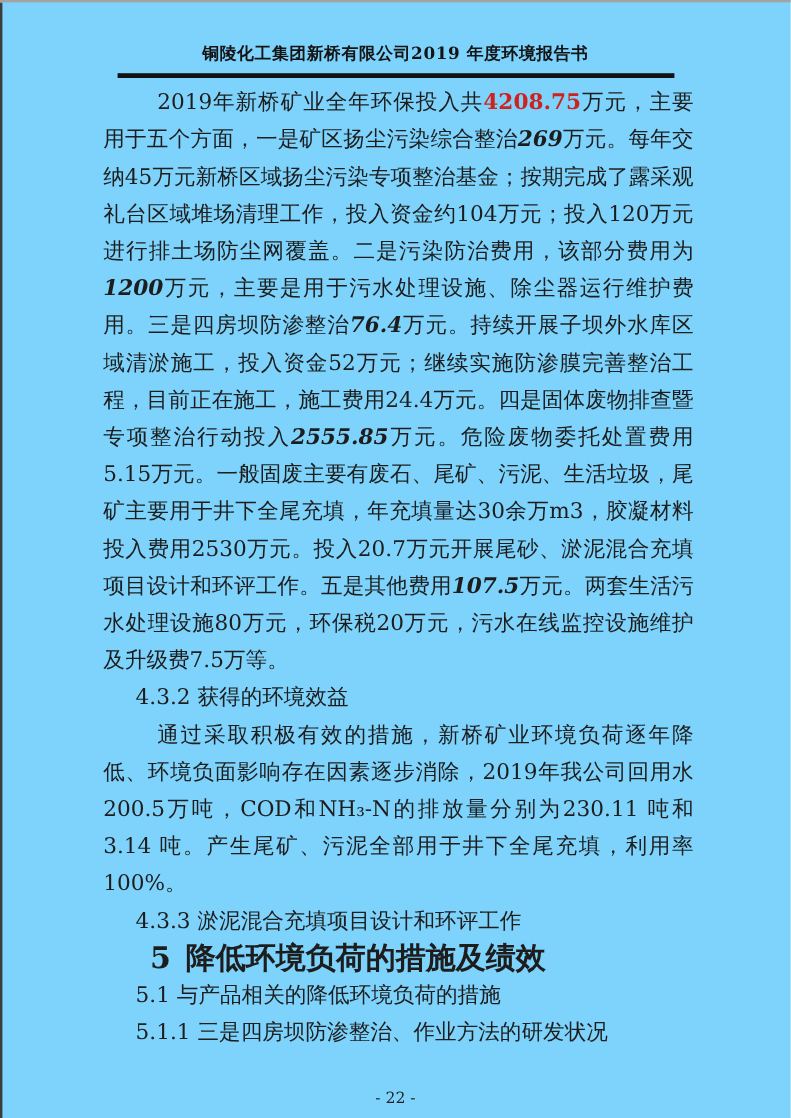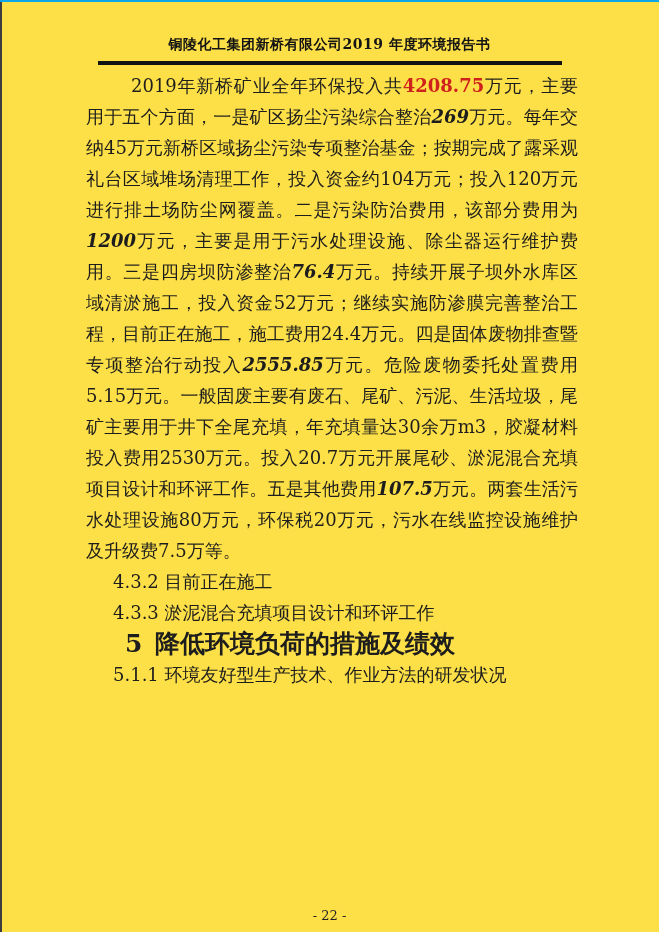--- a/index.html
+++ b/index.html
@@ -1,24 +1,24 @@
 <!DOCTYPE html>
 <html><head>
 <meta charset="utf-8">
 <style>
   html, body { margin: 0; padding: 0; background: #ffffff; }
   .page {
     position: relative;
     width: 659px;
     height: 932px;
-    background: #fde047;
+    background: #7dd3fc;
     overflow: hidden;
     font-family: "DejaVu Serif", "Liberation Serif", serif;
     color: #1d1d1d;
-    border-top: 2px solid #0ea5e9;
+    border-top: 2px solid #a3a3a3;
     box-sizing: border-box;
   }
   .edge-line {
     position: absolute;
     left: 0; top: 0;
     width: 2px; height: 100%;
     background: #3c3c3c;
   }
   .header-title {
     padding-top: 34px;
@@ -63,20 +63,22 @@
 
 <div class="page" data-name="document-page">
   <div class="edge-line" data-name="scan-edge-line"></div>
 
   <div class="header-title" data-name="report-header-title">铜陵化工集团新桥有限公司2019 年度环境报告书</div>
 
   <div class="header-rule" data-name="header-divider-rule"></div>
 
   <div class="content" data-name="document-body">
       <p class="para body" data-name="para-env-investment"><span data-name="text-run">2019年新桥矿业全年环保投入共</span><span data-name="highlighted-value" class="seg-red-bold" style="color: rgb(207, 34, 28);">4208.75</span><span data-name="text-run">万元，主要用于五个方面，一是矿区扬尘污染综合整治</span><span data-name="highlighted-value" class="seg-bold">269</span><span data-name="text-run">万元。每年交纳45万元新桥区域扬尘污染专项整治基金；按期完成了露采观礼台区域堆场清理工作，投入资金约104万元；投入120万元进行排土场防尘网覆盖。二是污染防治费用，该部分费用为</span><span data-name="highlighted-value" class="seg-bold">1200</span><span data-name="text-run">万元，主要是用于污水处理设施、除尘器运行维护费用。三是四房坝防渗整治</span><span data-name="highlighted-value" class="seg-bold">76.4</span><span data-name="text-run">万元。持续开展子坝外水库区域清淤施工，投入资金52万元；继续实施防渗膜完善整治工程，目前正在施工，施工费用24.4万元。四是固体废物排查暨专项整治行动投入</span><span data-name="highlighted-value" class="seg-bold">2555.85</span><span data-name="text-run">万元。危险废物委托处置费用5.15万元。一般固废主要有废石、尾矿、污泥、生活垃圾，尾矿主要用于井下全尾充填，年充填量达30余万m3，胶凝材料投入费用2530万元。投入20.7万元开展尾砂、淤泥混合充填项目设计和环评工作。五是其他费用</span><span data-name="highlighted-value" class="seg-bold">107.5</span><span data-name="text-run">万元。两套生活污水处理设施80万元，环保税20万元，污水在线监控设施维护及升级费7.5万等。</span></p>
-      <p class="para sub-heading" data-name="heading-4-3-2"><span data-name="text-run">4.3.2 目前正在施工</span></p>
+      <p class="para sub-heading" data-name="heading-4-3-2"><span data-name="text-run">4.3.2 获得的环境效益</span></p>
+      <p class="para body" data-name="para-env-benefit"><span data-name="text-run">通过采取积极有效的措施，新桥矿业环境负荷逐年降低、环境负面影响存在因素逐步消除，2019年我公司回用水200.5万吨，COD和NH₃-N的排放量分别为230.11 吨和3.14 吨。产生尾矿、污泥全部用于井下全尾充填，利用率100%。</span></p>
       <p class="para sub-heading" data-name="heading-4-3-3"><span data-name="text-run">4.3.3 淤泥混合充填项目设计和环评工作</span></p>
       <p class="para chapter-heading" data-name="heading-5"><span data-name="text-run">5 降低环境负荷的措施及绩效</span></p>
-      <p class="para sub-heading2" data-name="heading-5-1-1"><span data-name="text-run">5.1.1 环境友好型生产技术、作业方法的研发状况</span></p>
+      <p class="para sub-heading2" data-name="heading-5-1"><span data-name="text-run">5.1 与产品相关的降低环境负荷的措施</span></p>
+      <p class="para sub-heading2" data-name="heading-5-1-1"><span data-name="text-run">5.1.1 三是四房坝防渗整治、作业方法的研发状况</span></p>
     </div>
 
   <div class="page-number" data-name="page-number">- 22 -</div>
 </div>
 
 </body></html>

